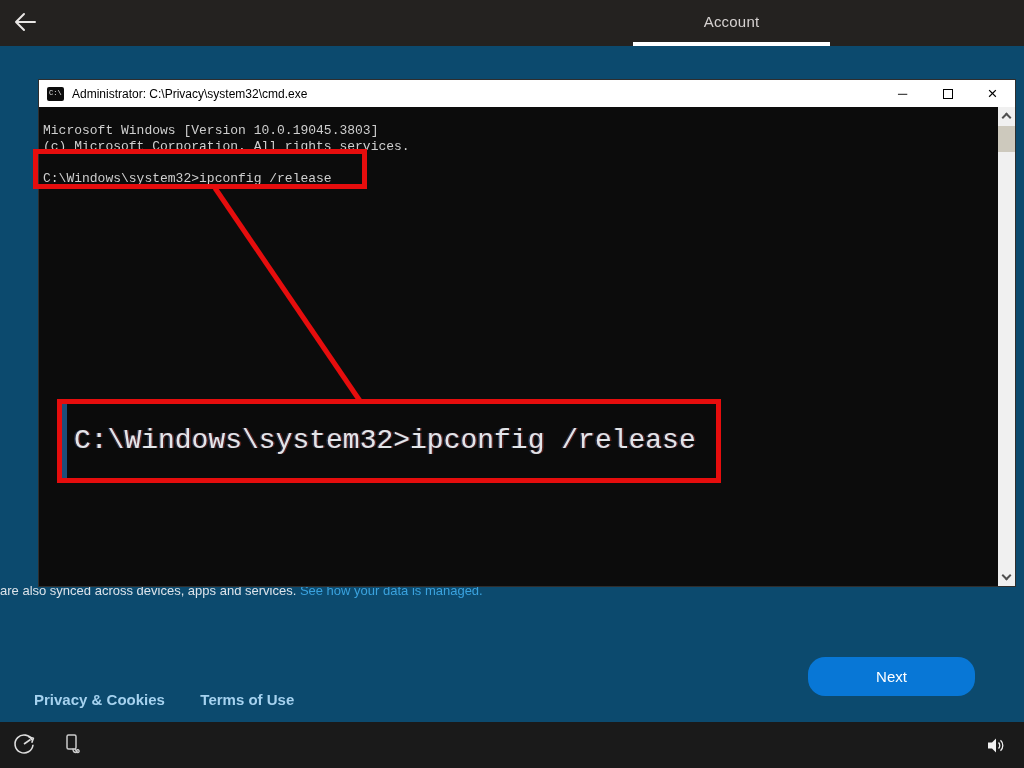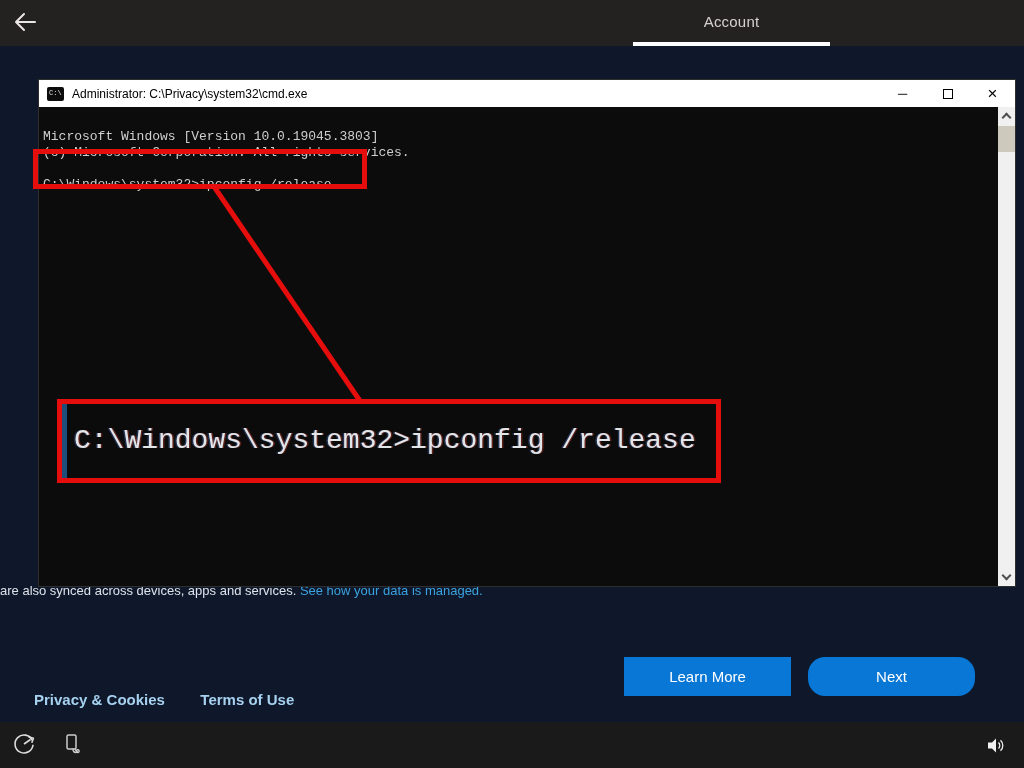--- a/index.html
+++ b/index.html
@@ -1,19 +1,19 @@
 <!DOCTYPE html>
 <html><head>
 <meta charset="utf-8">
 <style>
   * { margin:0; padding:0; box-sizing:border-box; }
   html,body { width:1024px; height:768px; background:#000; }
   #screen {
     position:relative; width:1024px; height:768px; overflow:hidden;
-    background:#0f172a; font-family:"Liberation Sans", sans-serif;
+    background:#0c4a6e; font-family:"Liberation Sans", sans-serif;
   }
 
   
   .topbar { position:absolute; left:0; top:0; width:1024px; height:46px; background:#242220; }
   .back-btn { position:absolute; left:10px; top:9px; width:30px; height:28px; cursor:pointer;
               display:flex; align-items:center; justify-content:center; background:transparent; border:none; }
   .tab { position:absolute; left:633px; top:0; width:197px; height:46px; }
   .tab-label { position:absolute; left:0; right:0; top:13px; text-align:center;
                color:#d5d1d0; font-size:15px; letter-spacing:.2px; }
   .tab-underline { position:absolute; left:0; bottom:0; width:100%; height:4px; background:#ffffff; }
@@ -40,21 +40,21 @@
               line-height:13px; text-align:left; padding-left:2px; flex:none; }
   .cmd-title { margin-left:8px; font-size:12px; color:#000000; white-space:nowrap; }
   .cmd-controls { margin-left:auto; display:flex; height:27px; }
   .cmd-ctrl { width:45px; height:27px; display:flex; align-items:center; justify-content:center;
               color:#000; cursor:pointer; font-size:13px; }
   .glyph-max { width:10px; height:10px; border:1px solid #000; display:block; }
   .glyph-close { font-size:17px; line-height:1; }
 
   .cmd-body { position:relative; height:479px; background:#0c0c0c; overflow:hidden;
               font-family:"Liberation Mono", monospace; font-size:13px; line-height:16px;
-              color:#cfcfcf; padding:22px 22px 0 4px; }
+              color:#cfcfcf; padding:16px 22px 0 4px; }
   .term-line { height:16px; white-space:pre; }
 
   
   .scrollbar { position:absolute; right:0; top:0; width:17px; height:479px; background:#f0f0f0; }
   .sb-arrow { position:absolute; left:0; width:17px; height:17px; cursor:pointer; }
   .sb-up { top:0; } .sb-down { bottom:0; }
   .chev { position:absolute; left:5px; width:7px; height:7px; border-left:2px solid #505050;
           border-top:2px solid #505050; }
   .sb-up .chev { top:7px; transform:rotate(45deg); }
   .sb-down .chev { top:3px; transform:rotate(225deg); }
@@ -99,21 +99,20 @@
     </div>
   </div>
 
   <div class="synced-text"><span>are also synced across devices, apps and services. </span><span class="synced-link">See how your data is managed.</span></div>
 
   <div class="footer-links">
     <span class="footer-link">Privacy &amp; Cookies</span>
     <span class="footer-link">Terms of Use</span>
   </div>
 
-  <button class="btn btn-learn">Learn More</button>
   <button class="btn btn-next">Next</button>
 
   <div class="cmd-window">
     <div class="cmd-titlebar">
       <div class="cmd-icon">C:\</div>
       <div class="cmd-title">Administrator: C:\Privacy\system32\cmd.exe</div>
       <div class="cmd-controls">
         <div class="cmd-ctrl">
             <span>─</span>
           </div>

